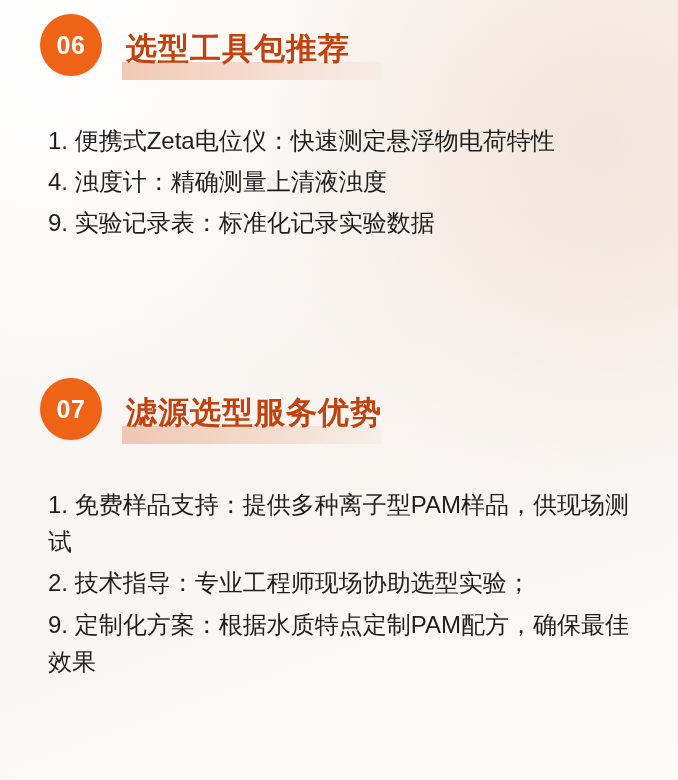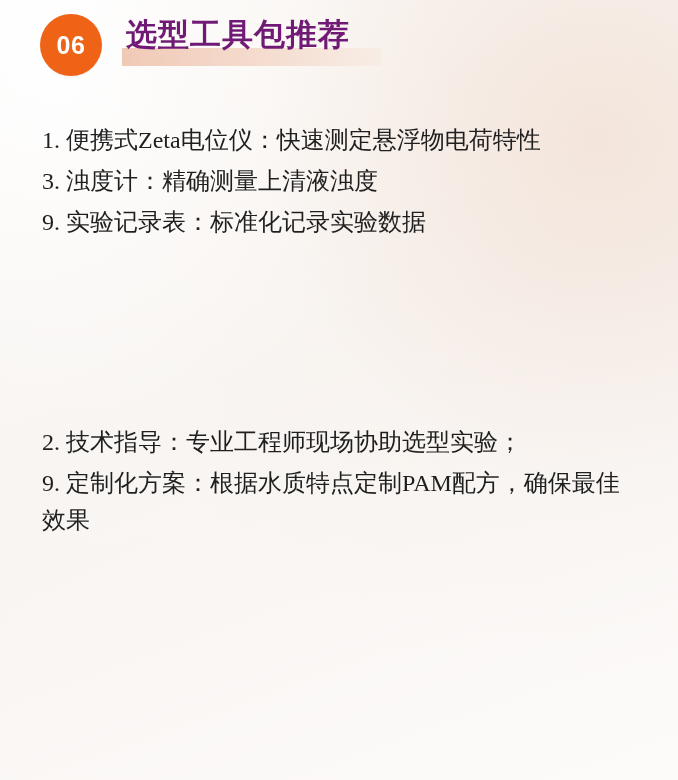--- a/index.html
+++ b/index.html
@@ -28,21 +28,21 @@
     z-index: 2;
   }
 
   
   .section {
     position: relative;
   }
   .heading-row {
     position: relative;
     display: flex;
-    align-items: flex-start;
+    align-items: flex-end;
   }
   .badge {
     width: 62px;
     height: 62px;
     border-radius: 50%;
     background: #ef6316;
     color: #ffffff;
     font-size: 25px;
     font-weight: bold;
     display: flex;
@@ -55,39 +55,38 @@
   .title-wrap {
     position: relative;
     margin-left: 24px;
     padding-bottom: 6px;
   }
   .title {
     position: relative;
     z-index: 2;
     font-size: 31px;
     font-weight: bold;
-    color: #701a75;
+    color: #c2410c;
     letter-spacing: 1px;
     white-space: nowrap;
   }
   .title-underline {
     position: absolute;
     left: -4px;
     bottom: -4px;
     height: 18px;
     background: linear-gradient(90deg, rgba(236,184,158,0.75) 0%, rgba(240,201,180,0.55) 60%, rgba(245,220,205,0.2) 100%);
     z-index: 1;
   }
 
   
   .list {
-    margin: 2px;
+    margin: 8px;
     padding: 0;
     list-style: none;
-    font-family: Liberation Serif, serif;
   }
   .list li {
     font-size: 24px;
     line-height: 1.55;
     color: #1f1f1f;
     margin: 0 0 4px 0;
     font-weight: 500;
   }
 </style>
 </head>
@@ -101,26 +100,34 @@
     <div class="heading-row">
       <div class="badge">06</div>
       <div class="title-wrap">
         <div class="title-underline" style="width: 260px;"></div>
         <div class="title">选型工具包推荐</div>
       </div>
     </div>
 
     <ul class="list" style="margin-top: 46px;">
       <li>1. 便携式Zeta电位仪：快速测定悬浮物电荷特性</li>
-      <li>3. 浊度计：精确测量上清液浊度</li>
+      <li>4. 浊度计：精确测量上清液浊度</li>
       <li>9. 实验记录表：标准化记录实验数据</li>
     </ul>
   </div>
 
   <div class="section" style="position:absolute; left:40px; top:378px; width:600px;">
+    <div class="heading-row">
+      <div class="badge">07</div>
+      <div class="title-wrap">
+        <div class="title-underline" style="width: 260px;"></div>
+        <div class="title">滤源选型服务优势</div>
+      </div>
+    </div>
 
     <ul class="list" style="margin-top: 46px;">
+      <li>1. 免费样品支持：提供多种离子型PAM样品，供现场测试</li>
       <li>2. 技术指导：专业工程师现场协助选型实验；</li>
       <li>9. 定制化方案：根据水质特点定制PAM配方，确保最佳效果</li>
     </ul>
   </div>
 
 </div>
 
 </body></html>

